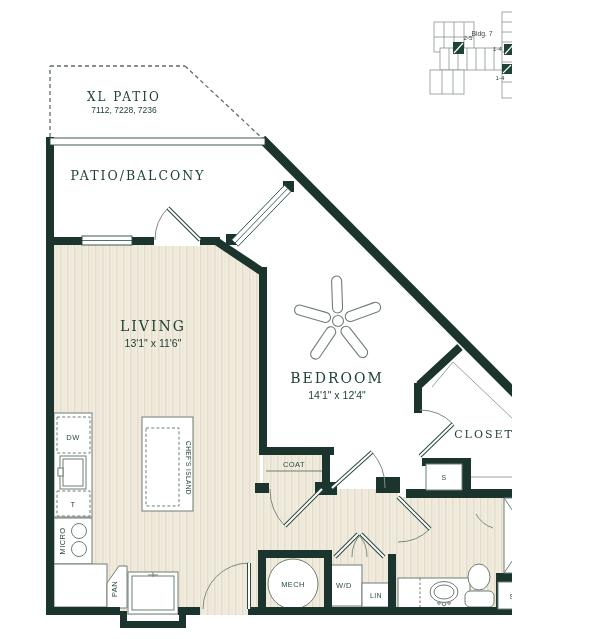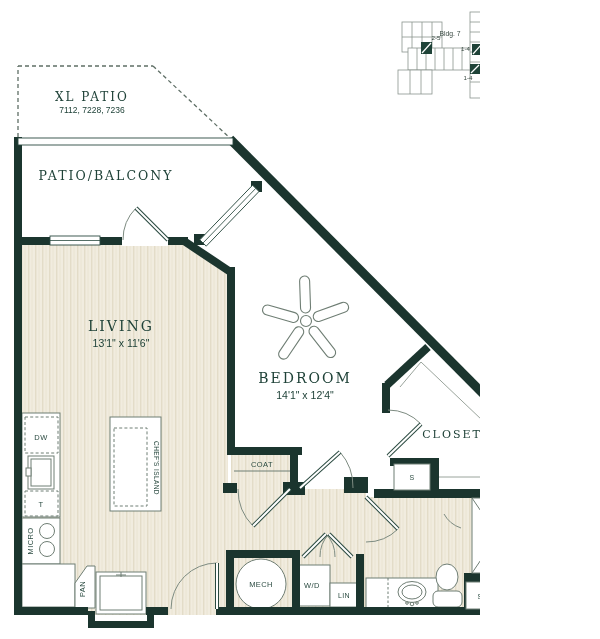--- a/index.html
+++ b/index.html
@@ -1,17 +1,17 @@
 <!DOCTYPE html>
 <html><head>
 <meta charset="utf-8">
 <style>
   html,body{margin:0;padding:0;background:#ffffff;}
   .sheet{position:relative;width:480px;height:639px;background:#ffffff;overflow:hidden;
-         font-family:"Liberation Sans", sans-serif;}
+         font-family:"Liberation Sans", sans-serif;margin-left:32px;}
   svg text{fill:#1f4238;}
   .room-label{font-family:"DejaVu Serif", serif;letter-spacing:2px;fill:#1f4238;}
   .dim-label{font-family:"Liberation Sans", sans-serif;fill:#1f4238;}
   .fix-label{font-family:"Liberation Sans", sans-serif;fill:#2c4c42;letter-spacing:.4px;}
   .key-label{font-family:"Liberation Sans", sans-serif;fill:#3a4a43;}
   .sheet-label{font-family:"Liberation Sans", sans-serif;font-weight:bold;fill:#31443c;}
 </style>
 </head>
 <body>
 

